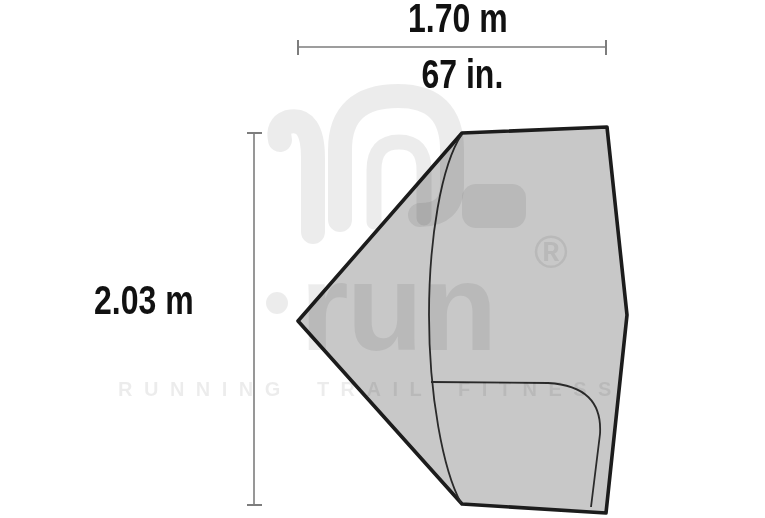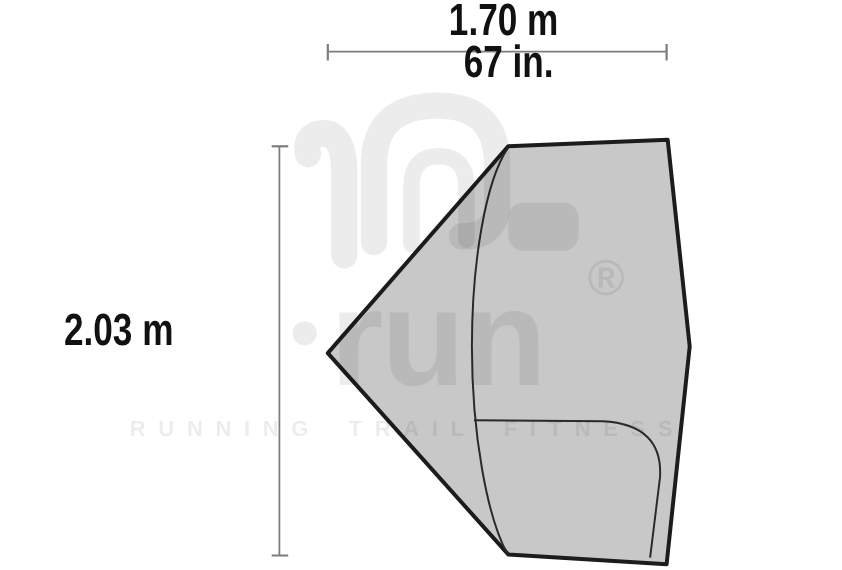--- a/index.html
+++ b/index.html
@@ -27,21 +27,21 @@
     font-size: 41px;
     line-height: 44px;
     white-space: nowrap;
   }
   .dim-label .squeeze {
     display: inline-block;
     transform: scaleX(0.78);
   }
   .dim-label.center { text-align: center; }
   .dim-label.center .squeeze { transform-origin: 50% 50%; }
-  .dim-label.right { text-align: left; }
+  .dim-label.right { text-align: center; }
   .dim-label.right .squeeze { transform-origin: 100% 50%; }
   .wm-text {
     font-family: "Liberation Sans", sans-serif;
     font-weight: bold;
   }
 </style>
 </head>
 <body>
 
 <div class="canvas">
@@ -78,21 +78,21 @@
       <text class="wm-text" x="300" y="350" font-size="125" letter-spacing="-2" stroke="none">run</text>
       <text class="wm-text" x="534" y="268" font-size="46" stroke="none">®</text>
       <text class="wm-text" x="118" y="396" font-size="20" letter-spacing="11.5" word-spacing="8" stroke="none">RUNNING TRAIL FITNESS</text>
     </g>
   </svg>
 
   <div class="dim-label center" style="left:308px; top:-4px; width:300px;">
     <span class="squeeze">1.70 m</span>
   </div>
 
-  <div class="dim-label center" style="left:312px; top:34px; width:300px;">
+  <div class="dim-label center" style="left:312px; top:52px; width:300px;">
     <span class="squeeze">67 in.</span>
   </div>
 
   <div class="dim-label right" style="left:30px; top:278px; width:200px;">
     <span class="squeeze">2.03 m</span>
   </div>
 
 
 </div>
 

